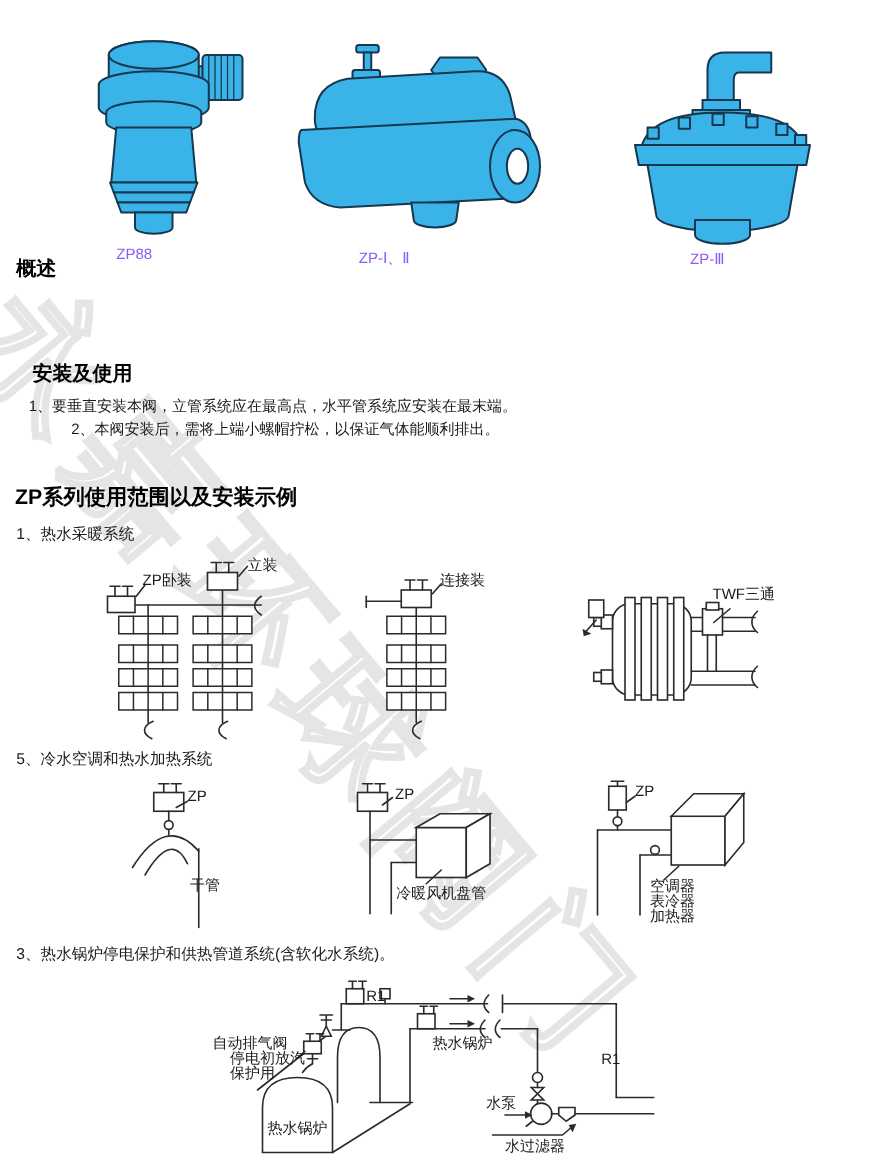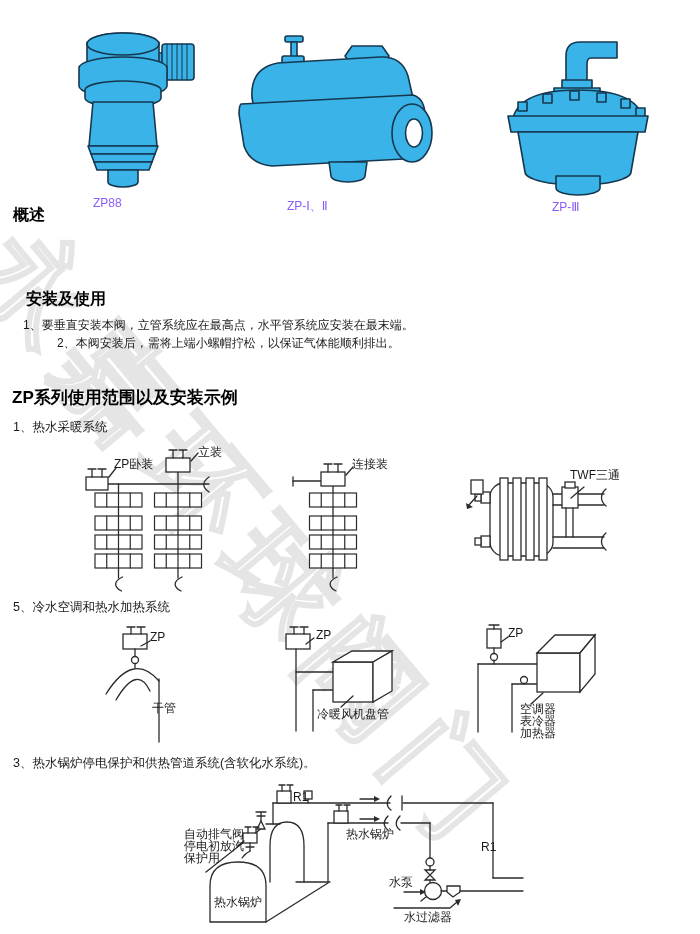--- a/index.html
+++ b/index.html
@@ -246,21 +246,21 @@
 
   <div class="lbl" style="left:150px;top:631px;">ZP</div>
   <div class="lbl" style="left:152px;top:702px;">干管</div>
   <div class="lbl" style="left:316px;top:629px;">ZP</div>
   <div class="lbl" style="left:317px;top:708px;">冷暖风机盘管</div>
   <div class="lbl" style="left:508px;top:627px;">ZP</div>
   <div class="lbl" style="left:520px;top:703px;">空调器</div>
   <div class="lbl" style="left:520px;top:715px;">表冷器</div>
   <div class="lbl" style="left:520px;top:727px;">加热器</div>
 
-  <div class="lbl" style="left:184px;top:828px;">自动排气阀</div>
+  <div class="lbl" style="left:170px;top:828px;">自动排气阀</div>
   <div class="lbl" style="left:184px;top:840px;">停电初放汽</div>
   <div class="lbl" style="left:184px;top:852px;">保护用</div>
   <div class="lbl" style="left:293px;top:791px;">R1</div>
   <div class="lbl" style="left:346px;top:828px;">热水锅炉</div>
   <div class="lbl" style="left:481px;top:841px;">R1</div>
   <div class="lbl" style="left:389px;top:876px;">水泵</div>
   <div class="lbl" style="left:214px;top:896px;">热水锅炉</div>
   <div class="lbl" style="left:404px;top:911px;">水过滤器</div>
 
 </div>

